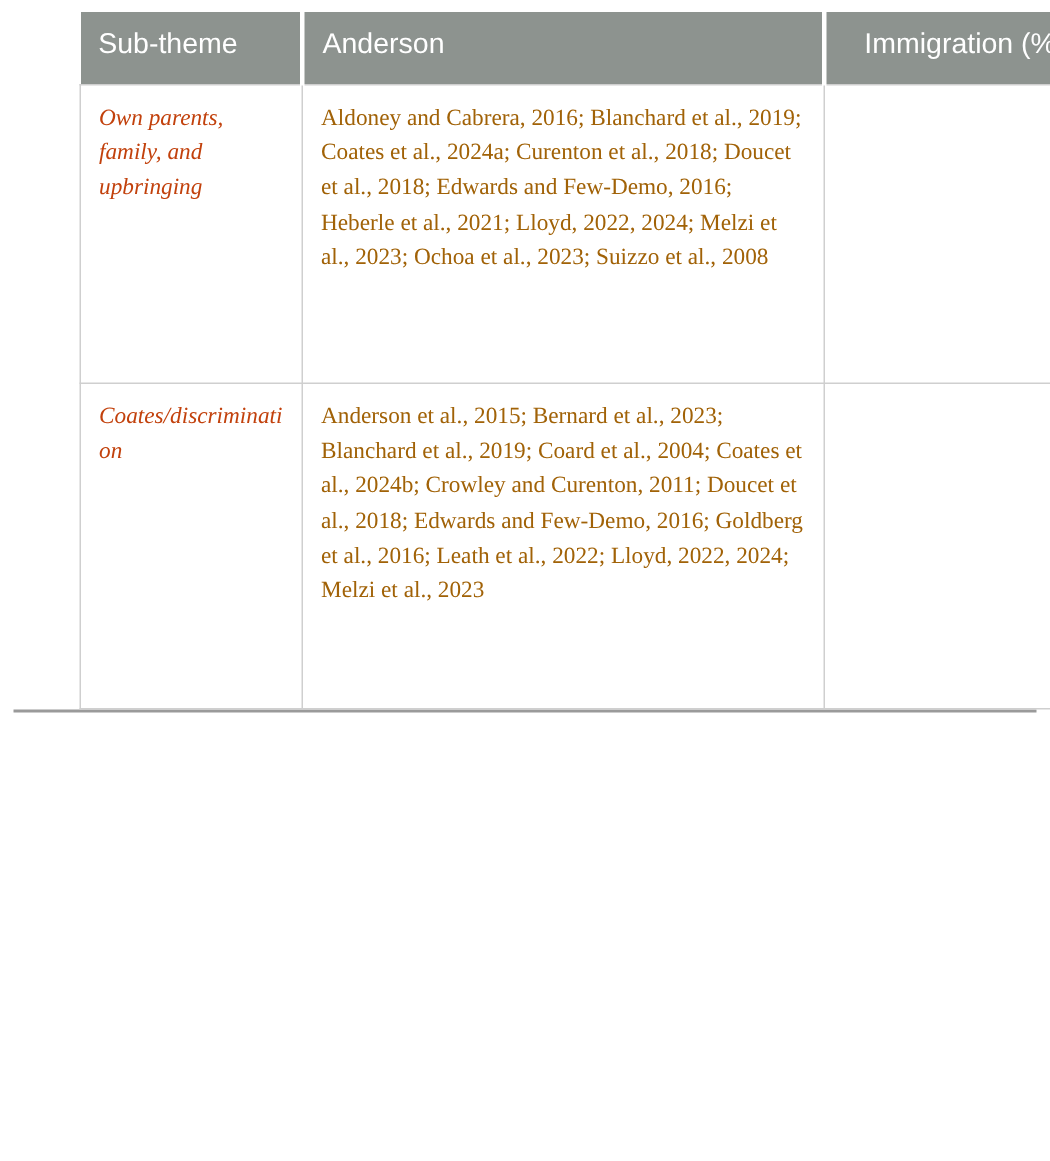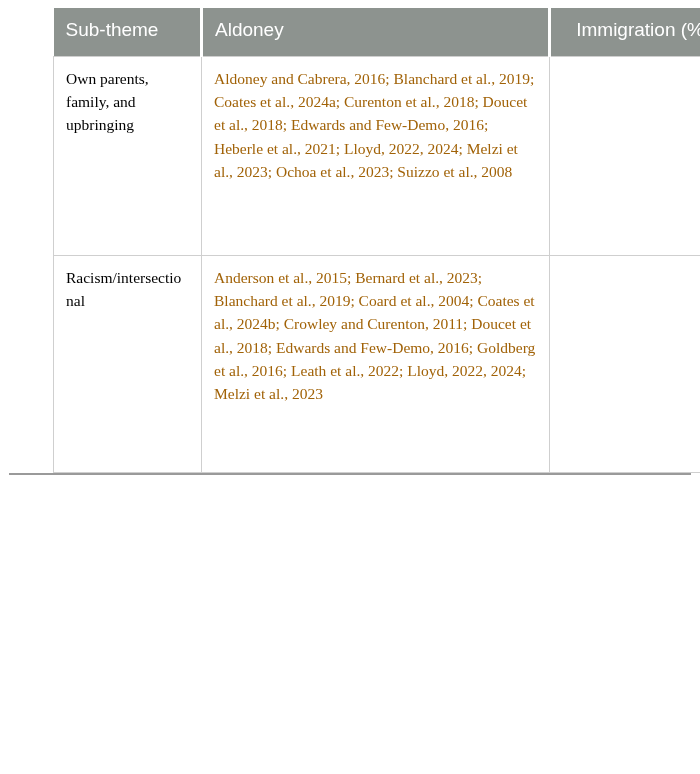--- a/index.html
+++ b/index.html
@@ -43,21 +43,21 @@
     border: 1px solid #cfcfcf;
     vertical-align: top;
     padding: 10px 12px;
     font-size: 15.5px;
     line-height: 1.5;
     overflow-wrap: break-word;
     word-wrap: break-word;
   }
   tbody tr { background: #ffffff; }
 
-  td.subtheme { color: #000000; }
+  td.subtheme { color: #c2410c; font-style: italic; }
   td.articles .citations {
     color: #a16207;
     cursor: pointer;
   }
   td.prevalence {
     text-align: right;
     color: #1a1a1a;
   }
 
   .table-frame {
@@ -75,34 +75,34 @@
 <div class="table-frame">
   <table class="paper-table">
     <colgroup>
       <col class="c-subtheme">
       <col class="c-articles">
       <col class="c-prevalence">
     </colgroup>
     <thead>
       <tr>
         <th>Sub-theme</th>
-        <th>Aldoney</th>
+        <th>Anderson</th>
         <th class="center">Immigration (%)</th>
       </tr>
     </thead>
     <tbody>
       <tr class="row-1">
         <td class="subtheme">Own parents, family, and upbringing</td>
         <td class="articles">
           <span class="citations">Aldoney and Cabrera, 2016; Blanchard et al., 2019; Coates et al., 2024a; Curenton et al., 2018; Doucet et al., 2018; Edwards and Few-Demo, 2016; Heberle et al., 2021; Lloyd, 2022, 2024; Melzi et al., 2023; Ochoa et al., 2023; Suizzo et al., 2008</span>
         </td>
         <td class="prevalence">44</td>
       </tr>
       <tr class="row-2">
-        <td class="subtheme">Racism/intersectional</td>
+        <td class="subtheme">Coates/discrimination</td>
         <td class="articles">
           <span class="citations">Anderson et al., 2015; Bernard et al., 2023; Blanchard et al., 2019; Coard et al., 2004; Coates et al., 2024b; Crowley and Curenton, 2011; Doucet et al., 2018; Edwards and Few-Demo, 2016; Goldberg et al., 2016; Leath et al., 2022; Lloyd, 2022, 2024; Melzi et al., 2023</span>
         </td>
         <td class="prevalence">73</td>
       </tr>
     </tbody>
   </table>
 </div>
 
 </body></html>

